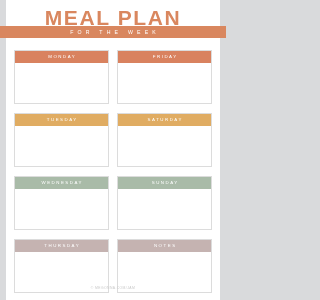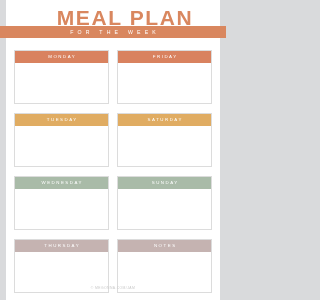--- a/index.html
+++ b/index.html
@@ -127,21 +127,21 @@
     letter-spacing: 0.4px;
     white-space: nowrap;
   }
 </style>
 </head>
 <body style="background: rgb(217, 218, 220);">
 
 <div id="sheet" style="background: rgb(255, 255, 255);">
 
   <div id="masthead">
-    <div id="title" style="color: rgb(217, 135, 95); margin-left: 12px;">MEAL PLAN</div>
+    <div id="title" style="color: rgb(217, 135, 95);">MEAL PLAN</div>
 
     <div id="subtitle-bar" style="background: rgb(217, 135, 95);">
       <div id="subtitle" style="color: rgb(255, 255, 255);">FOR THE WEEK</div>
     </div>
   </div>
 
   <div id="grid">
 
     <div class="col left">
       <div class="card">

